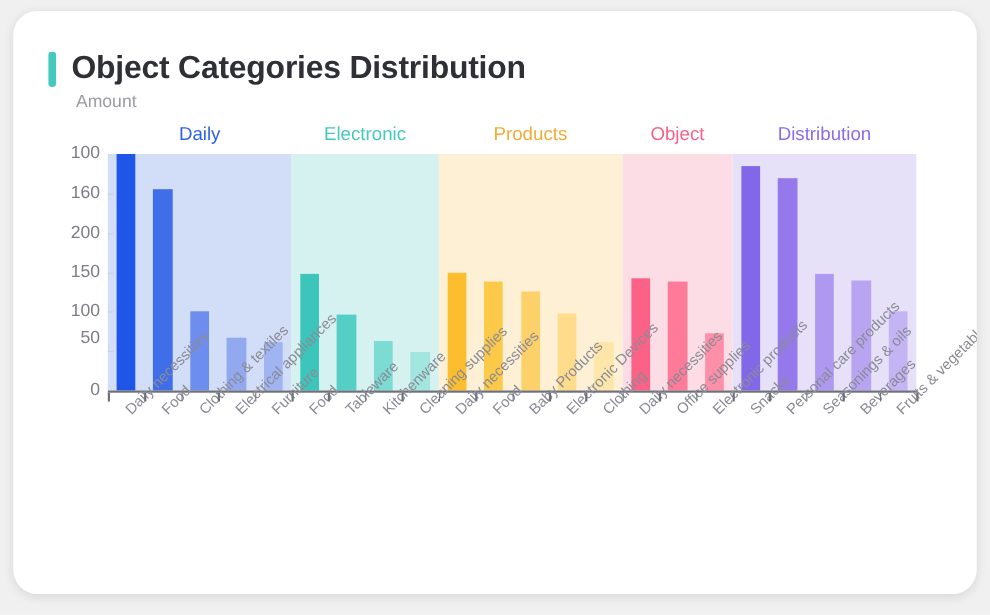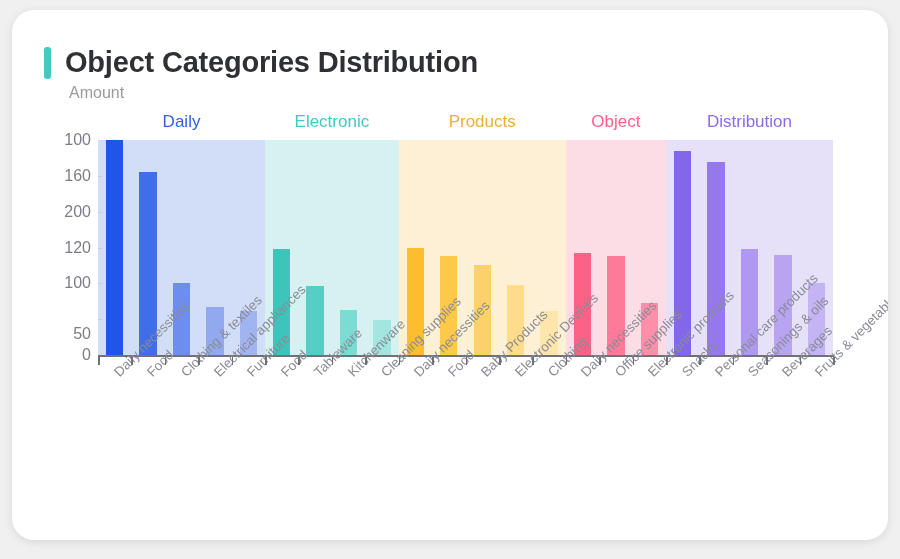--- a/index.html
+++ b/index.html
@@ -140,23 +140,23 @@
 
   <div id="title-row">
     <div id="title-accent"></div>
     <div id="chart-title">Object Categories Distribution</div>
   </div>
 
   <div id="ylabel">Amount</div>
 
   <div id="yaxis-labels">
       <div class="ytick-label" style="top: 345px;">0</div>
-      <div class="ytick-label" style="top: 324px;">50</div>
+      <div class="ytick-label" style="top: 298px;">50</div>
       <div class="ytick-label" style="top: 273.333px; margin-left: 44px;">100</div>
-      <div class="ytick-label" style="top: 237.5px;">120</div>
+      <div class="ytick-label" style="top: 237.5px;">150</div>
       <div class="ytick-label" style="top: 201.667px;">200</div>
       <div class="ytick-label" style="top: 165.833px;">160</div>
       <div class="ytick-label" style="top: 130px;">100</div>
     </div>
 
   <div id="plot">
       <div class="band" style="left: 0px; width: 167.045px; background: rgb(210, 221, 247);"></div>
       <div class="grouplabel" style="left: 83.5227px; color: rgb(47, 98, 232);">Daily</div>
       <div class="bar" title="Daily necessities: 300" style="left: 8.01818px; width: 17.3727px; height: 215px; background: rgb(31, 86, 232);"></div>
       <div class="bar" title="Food: 256" style="left: 41.4273px; width: 17.3727px; height: 183.467px; background: rgb(63, 110, 232);"></div>

